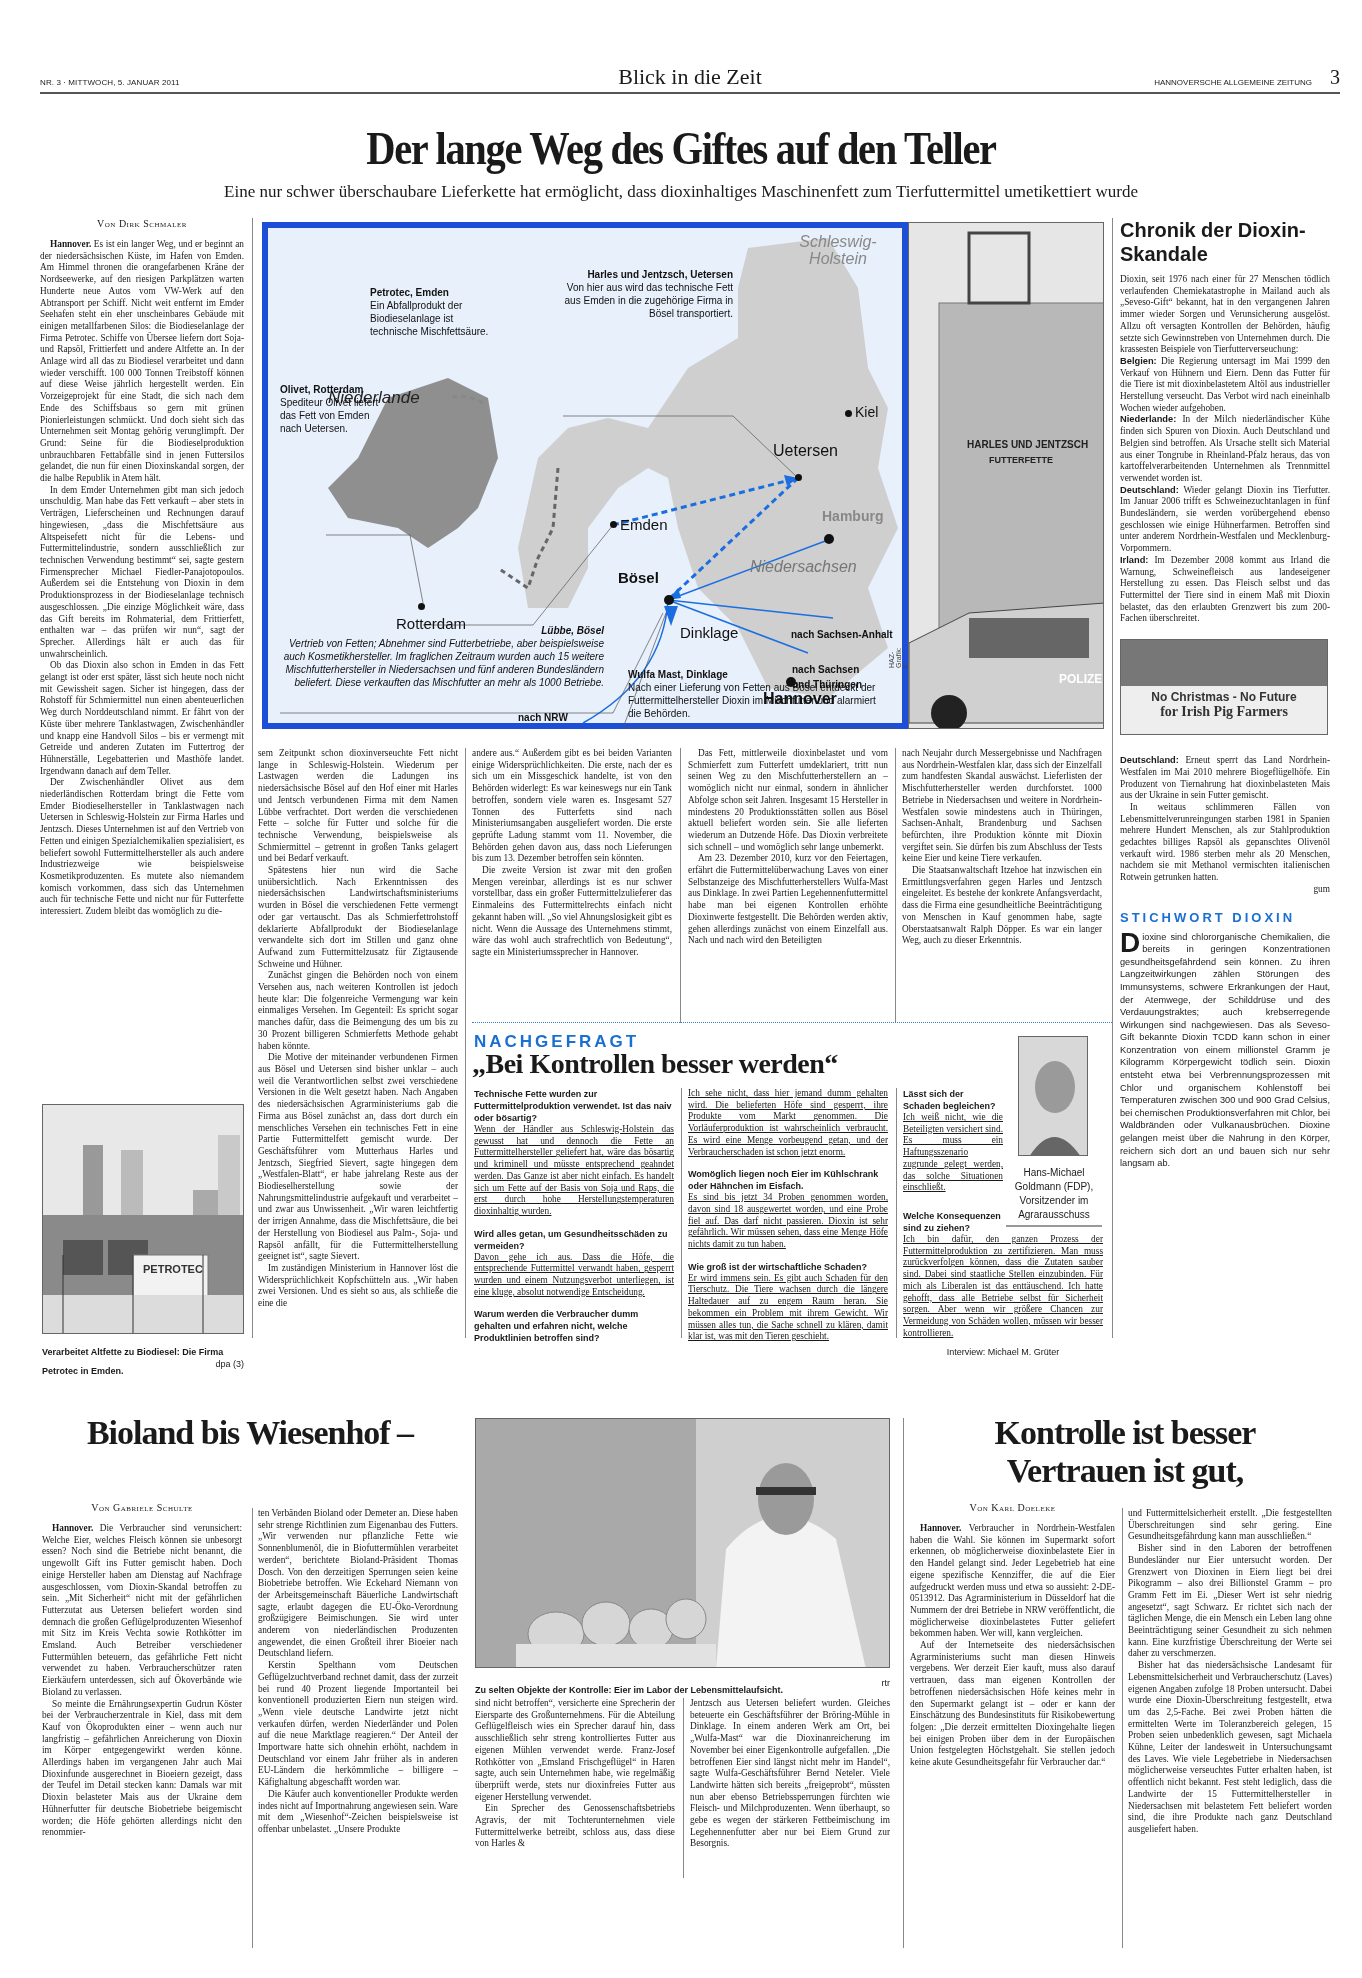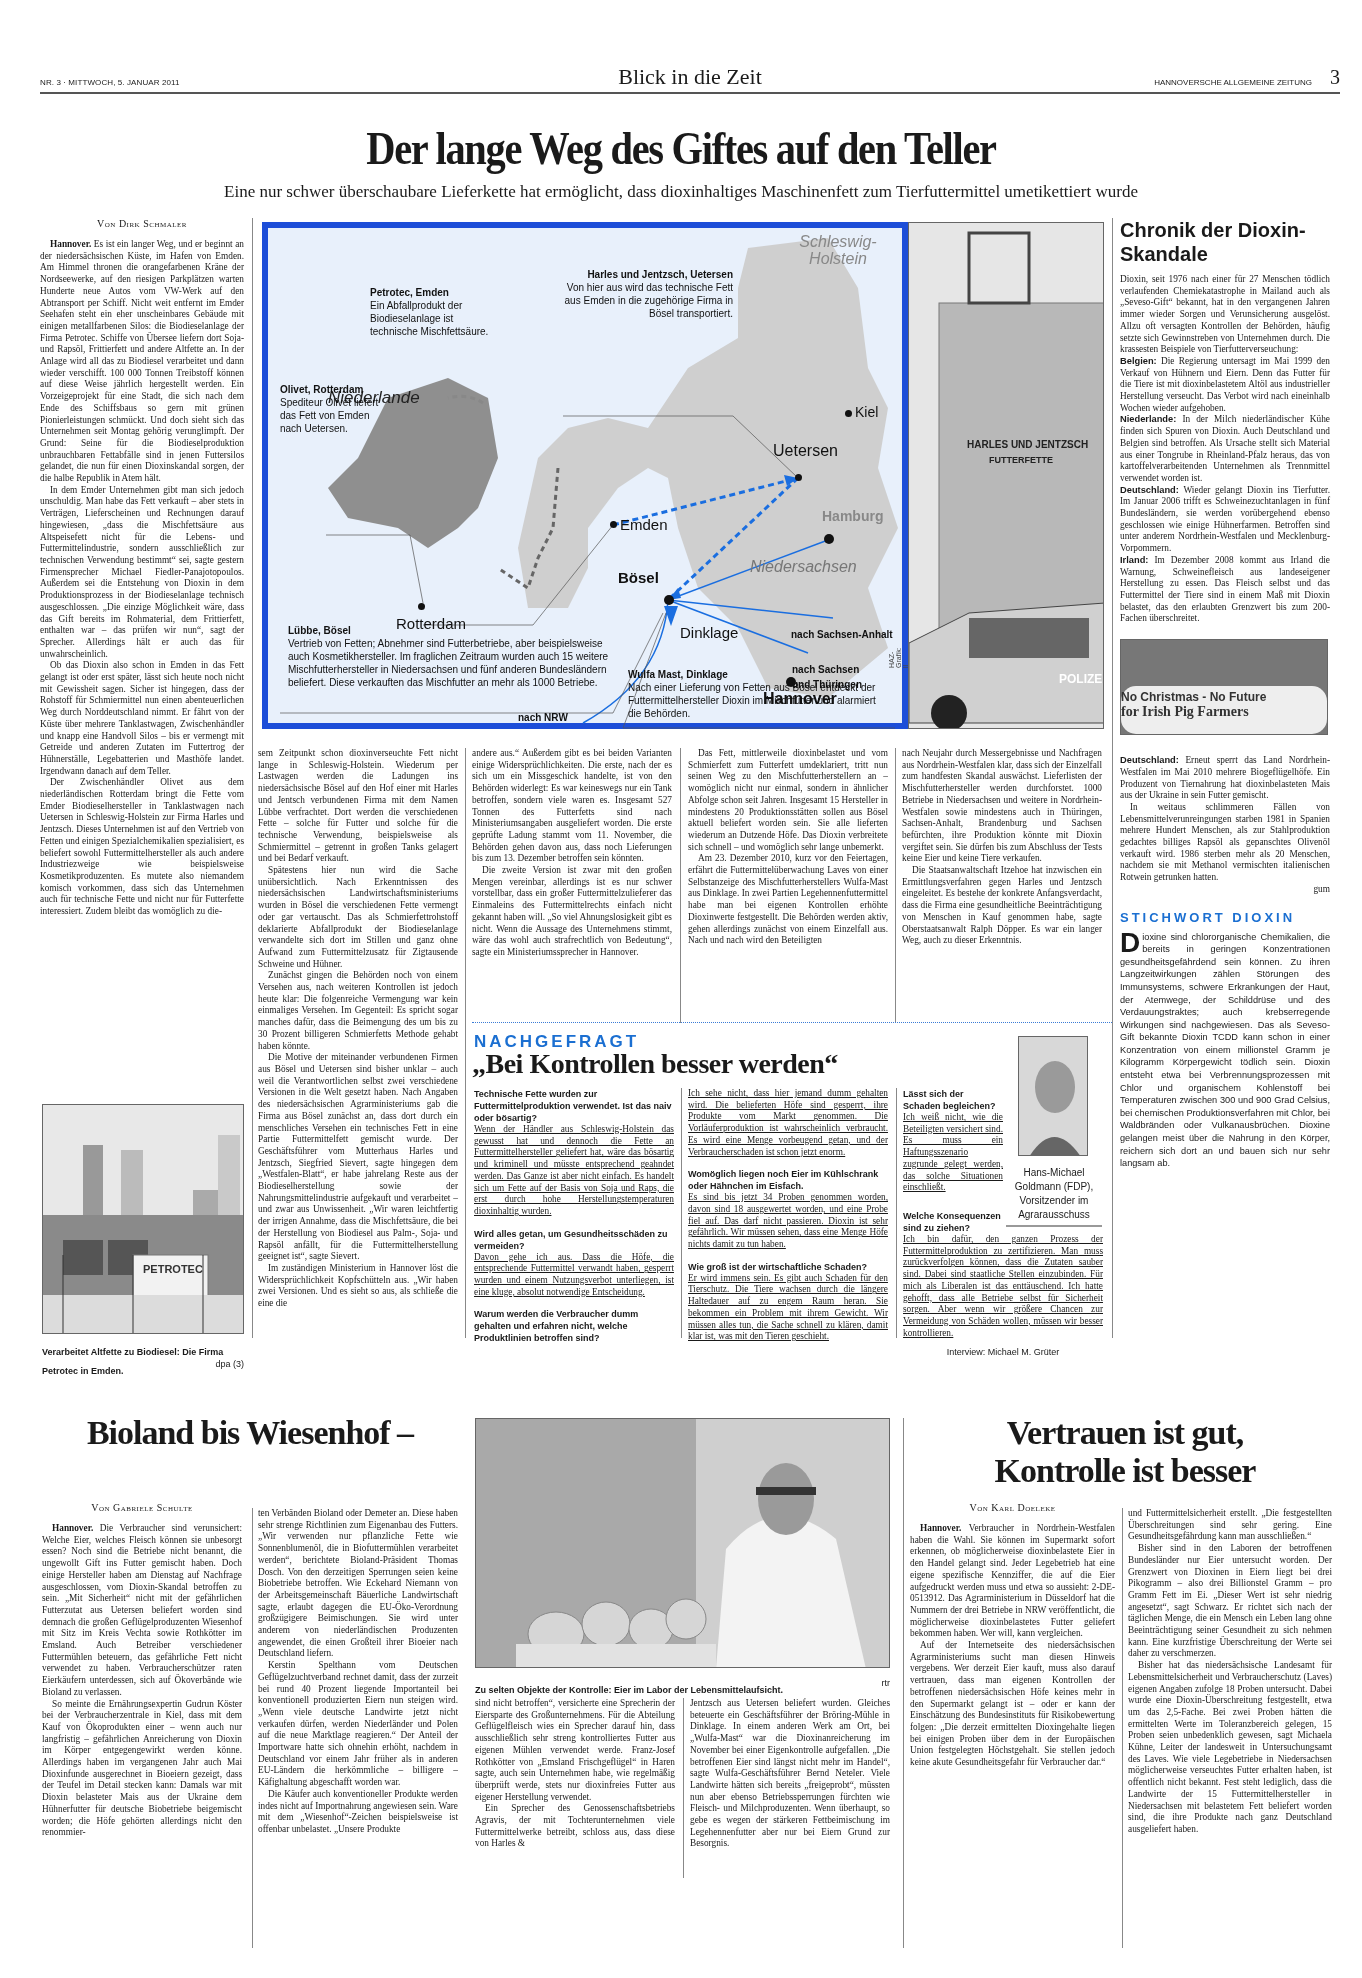--- a/index.html
+++ b/index.html
@@ -134,21 +134,21 @@
   <div class="city" style="left:524px; top:434px; font-size:10px; font-weight:bold; line-height:15px;">
     <div>nach Sachsen</div>
     <div>und Thüringen</div>
   </div>
   <div class="city" style="left:250px; top:484px; font-size:10px; font-weight:bold;">nach NRW</div>
   <div class="city" style="left:620px; top:440px; font-size:7px; transform:rotate(-90deg); transform-origin:left top; color:#444;">HAZ-Grafik: ll</div>
 
   <div class="lbl" style="left:102px; top:58px; width:120px;"><b>Petrotec, Emden</b><span>Ein Abfallprodukt der Biodieselanlage ist technische Mischfettsäure.</span></div>
   <div class="lbl" style="left:285px; top:40px; width:180px; text-align:right;"><b>Harles und Jentzsch, Uetersen</b><span>Von hier aus wird das technische Fett aus Emden in die zugehörige Firma in Bösel transportiert.</span></div>
   <div class="lbl" style="left:12px; top:155px; width:100px;"><b>Olivet, Rotterdam</b><span>Spediteur Olivet liefert das Fett von Emden nach Uetersen.</span></div>
-  <div class="lbl" style="left:20px; top:396px; width:328px; text-align:left;"><b>Lübbe, Bösel</b><span>Vertrieb von Fetten; Abnehmer sind Futterbetriebe, aber beispielsweise auch Kosmetikhersteller. Im fraglichen Zeitraum wurden auch 15 weitere Mischfutterhersteller in Niedersachsen und fünf anderen Bundesländern beliefert. Diese verkauften das Mischfutter an mehr als 1000 Betriebe.</span></div>
+  <div class="lbl" style="left:8px; top:396px; width:328px; text-align:right;font-style:italic;"><b>Lübbe, Bösel</b><span>Vertrieb von Fetten; Abnehmer sind Futterbetriebe, aber beispielsweise auch Kosmetikhersteller. Im fraglichen Zeitraum wurden auch 15 weitere Mischfutterhersteller in Niedersachsen und fünf anderen Bundesländern beliefert. Diese verkauften das Mischfutter an mehr als 1000 Betriebe.</span></div>
   <div class="lbl" style="left:360px; top:440px; width:250px;"><b>Wulfa Mast, Dinklage</b><span>Nach einer Lieferung von Fetten aus Bösel entdeckt der Futtermittelhersteller Dioxin im Mischfutter und alarmiert die Behörden.</span></div>
 </div>
 
 <div class="abs photo" style="left:908px; top:222px; width:196px; height:507px;">
   <svg width="196" height="507">
     <rect width="196" height="507" fill="#e6e6e6"></rect>
     <rect x="30" y="80" width="165" height="330" fill="#b8b8b8" stroke="#777"></rect>
     <rect x="60" y="10" width="60" height="70" fill="none" stroke="#444" stroke-width="3"></rect>
     <text x="58" y="225" font-family="Liberation Sans, sans-serif" font-weight="bold" font-size="10" fill="#222">HARLES UND JENTZSCH</text>
     <text x="80" y="240" font-family="Liberation Sans, sans-serif" font-weight="bold" font-size="9" fill="#222">FUTTERFETTE</text>
@@ -186,21 +186,21 @@
 <div class="abs" style="left:1120px; top:218px; width:210px;">
   <div class="sans" style="font-size:20px; font-weight:bold; line-height:24px; margin-bottom:8px;">Chronik der Dioxin-Skandale</div>
   <div class="body">
     <p style="text-indent:0">Dioxin, seit 1976 nach einer für 27 Menschen tödlich verlaufenden Chemiekatastrophe in Mailand auch als „Seveso-Gift“ bekannt, hat in den vergangenen Jahren immer wieder Sorgen und Verunsicherung ausgelöst. Allzu oft versagten Kontrollen der Behörden, häufig setzte sich Gewinnstreben von Unternehmen durch. Die krassesten Beispiele von Tierfutterverseuchung:</p>
     <p style="text-indent:0"><b class="sans">Belgien:</b> <span>Die Regierung untersagt im Mai 1999 den Verkauf von Hühnern und Eiern. Denn das Futter für die Tiere ist mit dioxinbelastetem Altöl aus industrieller Herstellung verseucht. Das Verbot wird nach eineinhalb Wochen wieder aufgehoben.</span></p>
     <p style="text-indent:0"><b class="sans">Niederlande:</b> <span>In der Milch niederländischer Kühe finden sich Spuren von Dioxin. Auch Deutschland und Belgien sind betroffen. Als Ursache stellt sich Material aus einer Tongrube in Rheinland-Pfalz heraus, das von kartoffelverarbeitenden Unternehmen als Trennmittel verwendet worden ist.</span></p>
     <p style="text-indent:0"><b class="sans">Deutschland:</b> <span>Wieder gelangt Dioxin ins Tierfutter. Im Januar 2006 trifft es Schweinezuchtanlagen in fünf Bundesländern, sie werden vorübergehend ebenso geschlossen wie einige Hühnerfarmen. Betroffen sind unter anderem Nordrhein-Westfalen und Mecklenburg-Vorpommern.</span></p>
     <p style="text-indent:0"><b class="sans">Irland:</b> <span>Im Dezember 2008 kommt aus Irland die Warnung, Schweinefleisch aus landeseigener Herstellung zu essen. Das Fleisch selbst und das Futtermittel der Tiere sind in einem Maß mit Dioxin belastet, das den erlaubten Grenzwert bis zum 200-Fachen überschreitet.</span></p>
   </div>
   <div class="photo" style="margin-top:14px; width:208px; height:96px; position:relative; background:#777;">
-    <div style="position:absolute; left:0; right:0; bottom:0; height:48px; background:#eee; text-align:left;border-radius:15px;">
+    <div style="position:absolute; left:0; right:0; bottom:0; height:48px; background:#eee; text-align:center;">
       <div class="sans" style="font-size:12px; font-weight:bold; color:#333; padding-top:4px;">No Christmas - No Future</div>
       <div style="font-family:'Liberation Serif',serif; font-size:14px; font-weight:bold; color:#333;">for Irish Pig Farmers</div>
     </div>
   </div>
   <div class="body" style="margin-top:20px;">
     <p style="text-indent:0"><b class="sans">Deutschland:</b> <span>Erneut sperrt das Land Nordrhein-Westfalen im Mai 2010 mehrere Biogeflügelhöfe. Ein Produzent von Tiernahrung hat dioxinbelasteten Mais aus der Ukraine in sein Futter gemischt.</span></p>
     <p>In weitaus schlimmeren Fällen von Lebensmittelverunreingungen starben 1981 in Spanien mehrere Hundert Menschen, als zur Stahlproduktion gedachtes billiges Rapsöl als gepanschtes Olivenöl verkauft wird. 1986 sterben mehr als 20 Menschen, nachdem sie mit Methanol vermischten italienischen Rotwein getrunken hatten.</p>
     <p style="text-align:right">gum</p>
   </div>
   <div class="kicker" style="margin-top:14px; font-size:13px;">STICHWORT DIOXIN</div>
@@ -289,22 +289,22 @@
   <p style="text-indent:0">sind nicht betroffen“, versicherte eine Sprecherin der Eiersparte des Großunternehmens. Für die Abteilung Geflügelfleisch wies ein Sprecher darauf hin, dass ausschließlich sehr streng kontrolliertes Futter aus eigenen Mühlen verwendet werde. Franz-Josef Rothkötter von „Emsland Frischgeflügel“ in Haren sagte, auch sein Unternehmen habe, wie regelmäßig überprüft werde, stets nur dioxinfreies Futter aus eigener Herstellung verwendet.</p>
   <p>Ein Sprecher des Genossenschaftsbetriebs Agravis, der mit Tochterunternehmen viele Futtermittelwerke betreibt, schloss aus, dass diese von Harles &amp;</p>
 </div>
 <div class="vrule" style="left:683px; top:1698px; height:180px;"></div>
 <div class="abs body" style="left:690px; top:1698px; width:200px;">
   <p style="text-indent:0">Jentzsch aus Uetersen beliefert wurden. Gleiches beteuerte ein Geschäftsführer der Bröring-Mühle in Dinklage. In einem anderen Werk am Ort, bei „Wulfa-Mast“ war die Dioxinanreicherung im November bei einer Eigenkontrolle aufgefallen. „Die betroffenen Eier sind längst nicht mehr im Handel“, sagte Wulfa-Geschäftsführer Bernd Neteler. Viele Landwirte hätten sich bereits „freigeprobt“, müssten nun aber ebenso Betriebssperrungen fürchten wie Fleisch- und Milchproduzenten. Wenn überhaupt, so gebe es wegen der stärkeren Fettbeimischung im Legehennenfutter aber nur bei Eiern Grund zur Besorgnis.</p>
 </div>
 
 <div class="vrule" style="left:903px; top:1418px; height:530px;"></div>
 <div class="abs sec-head" style="left:910px; top:1414px; width:430px; font-size:34px; line-height:38px;">
+  <div>Kontrolle ist besser</div>
   <div>Vertrauen ist gut,</div>
-  <div>Kontrolle ist besser</div>
 </div>
 <div class="abs" style="left:910px; top:1502px; width:205px;">
   <div class="byline" style="margin-bottom:10px;">Von Karl Doeleke</div>
   <div class="body">
     <p><b>Hannover.</b> <span>Verbraucher in Nordrhein-Westfalen haben die Wahl. Sie können im Supermarkt sofort erkennen, ob möglicherweise dioxinbelastete Eier in den Handel gelangt sind. Jeder Legebetrieb hat eine eigene spezifische Kennziffer, die auf die Eier aufgedruckt werden muss und etwa so aussieht: 2-DE-0513912. Das Agrarministerium in Düsseldorf hat die Nummern der drei Betriebe in NRW veröffentlicht, die möglicherweise dioxinbelastetes Futter geliefert bekommen haben. Wer will, kann vergleichen.</span></p>
     <p>Auf der Internetseite des niedersächsischen Agrarministeriums sucht man diesen Hinweis vergebens. Wer derzeit Eier kauft, muss also darauf vertrauen, dass man eigenen Kontrollen der betroffenen niedersächsischen Höfe keines mehr in den Supermarkt gelangt ist – oder er kann der Einschätzung des Bundesinstituts für Risikobewertung folgen: „Die derzeit ermittelten Dioxingehalte liegen bei einigen Proben über dem in der Europäischen Union festgelegten Höchstgehalt. Sie stellen jedoch keine akute Gesundheitsgefahr für Verbraucher dar.“</p>
   </div>
 </div>
 <div class="vrule" style="left:1122px; top:1508px; height:440px;"></div>
 <div class="abs body" style="left:1128px; top:1508px; width:204px;">

